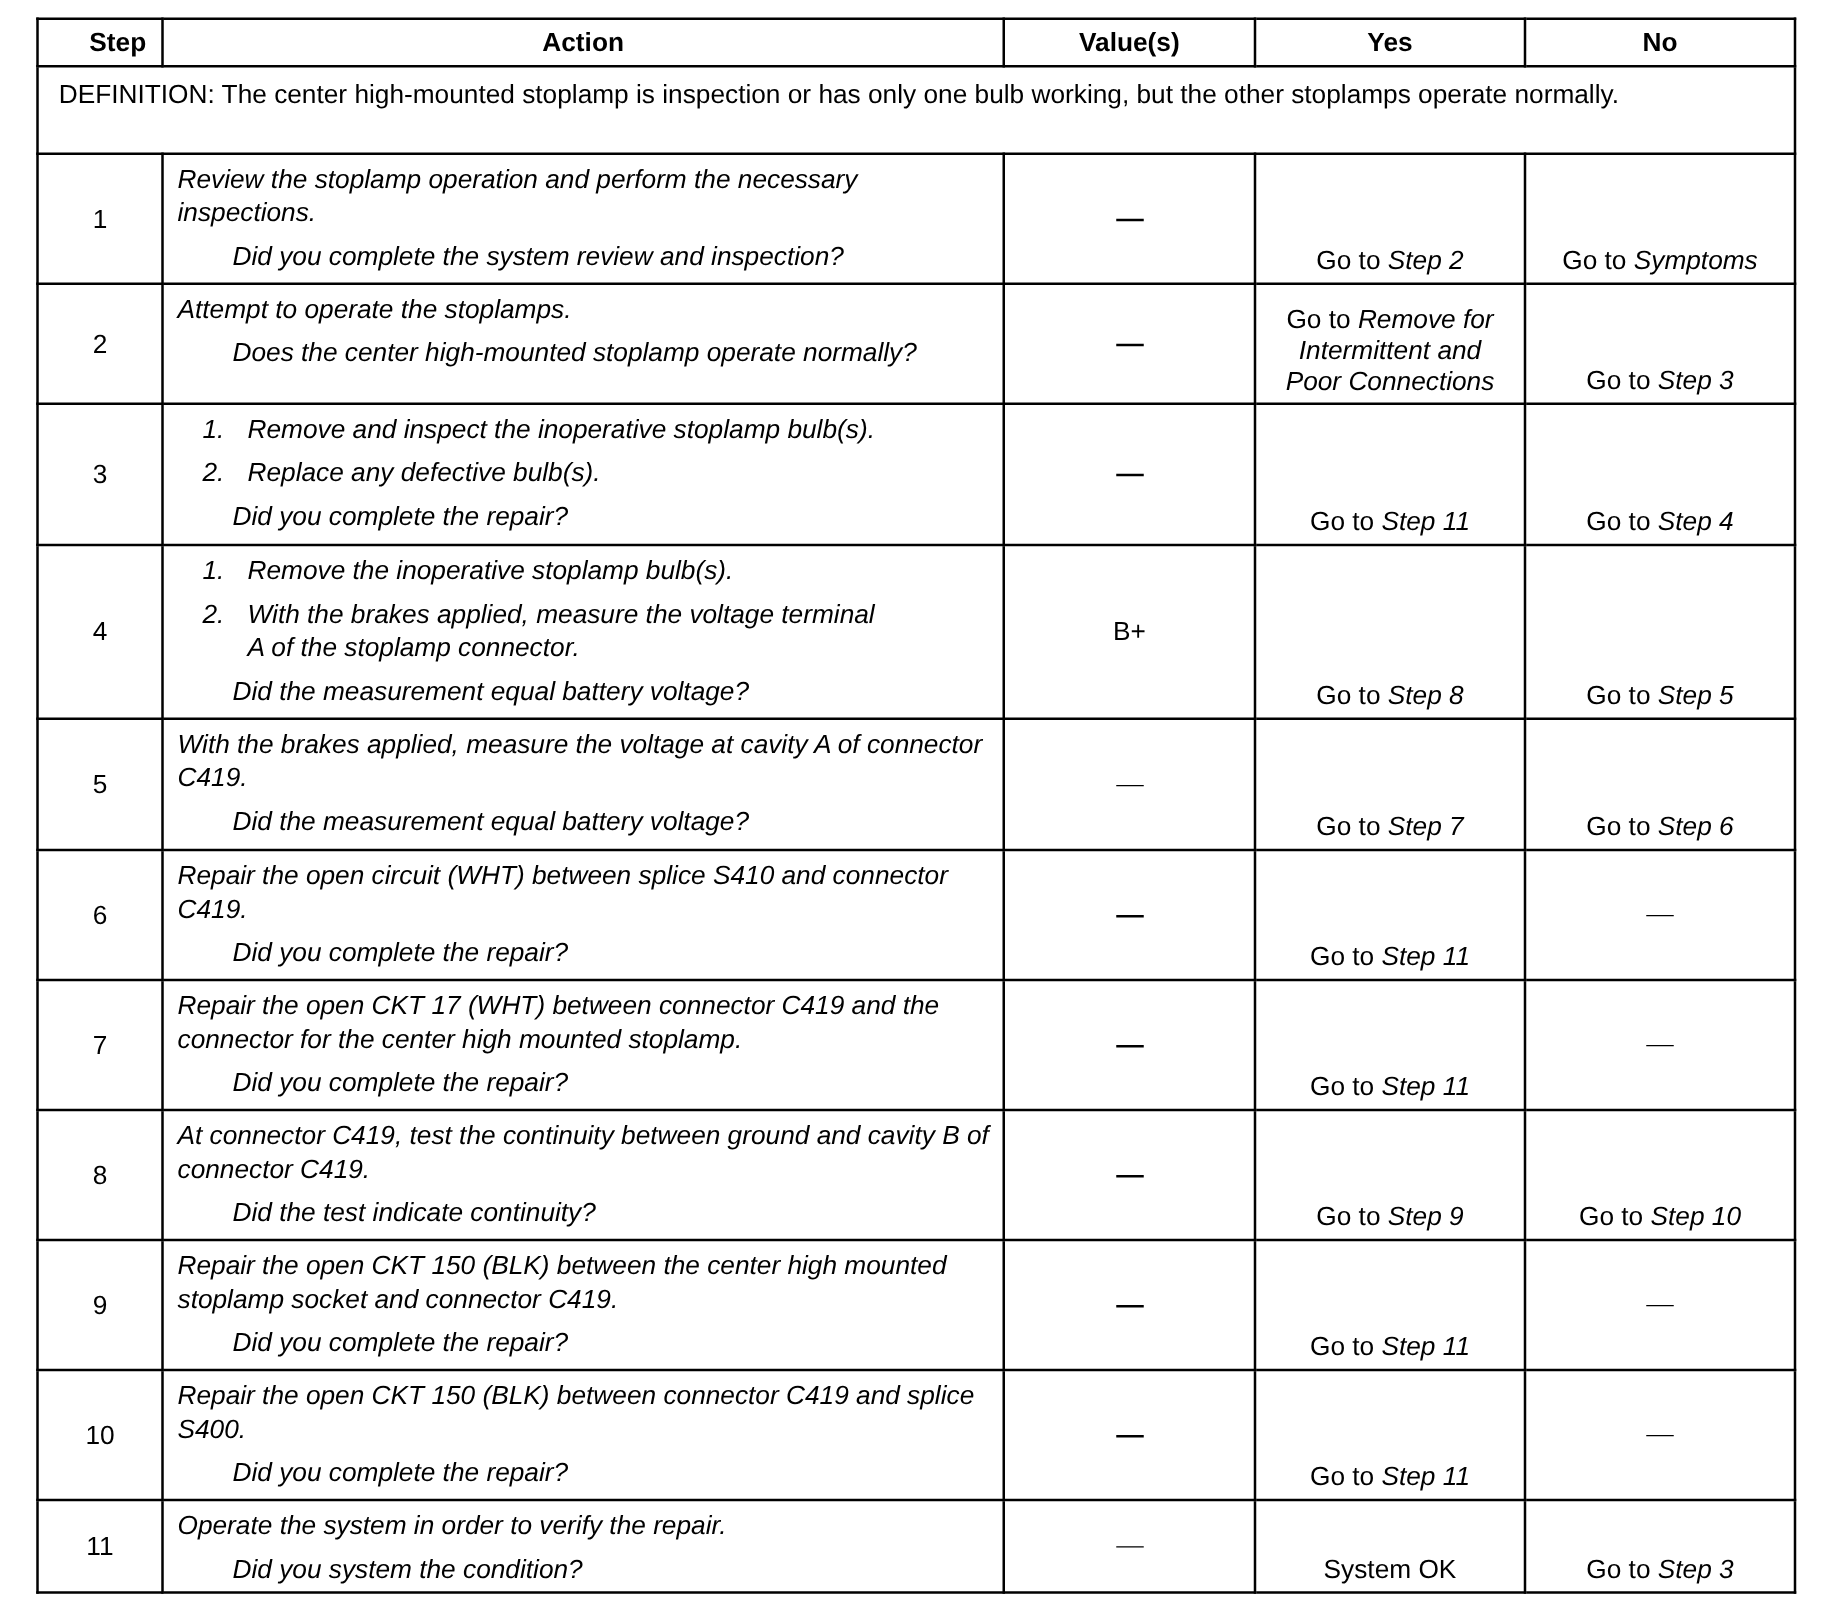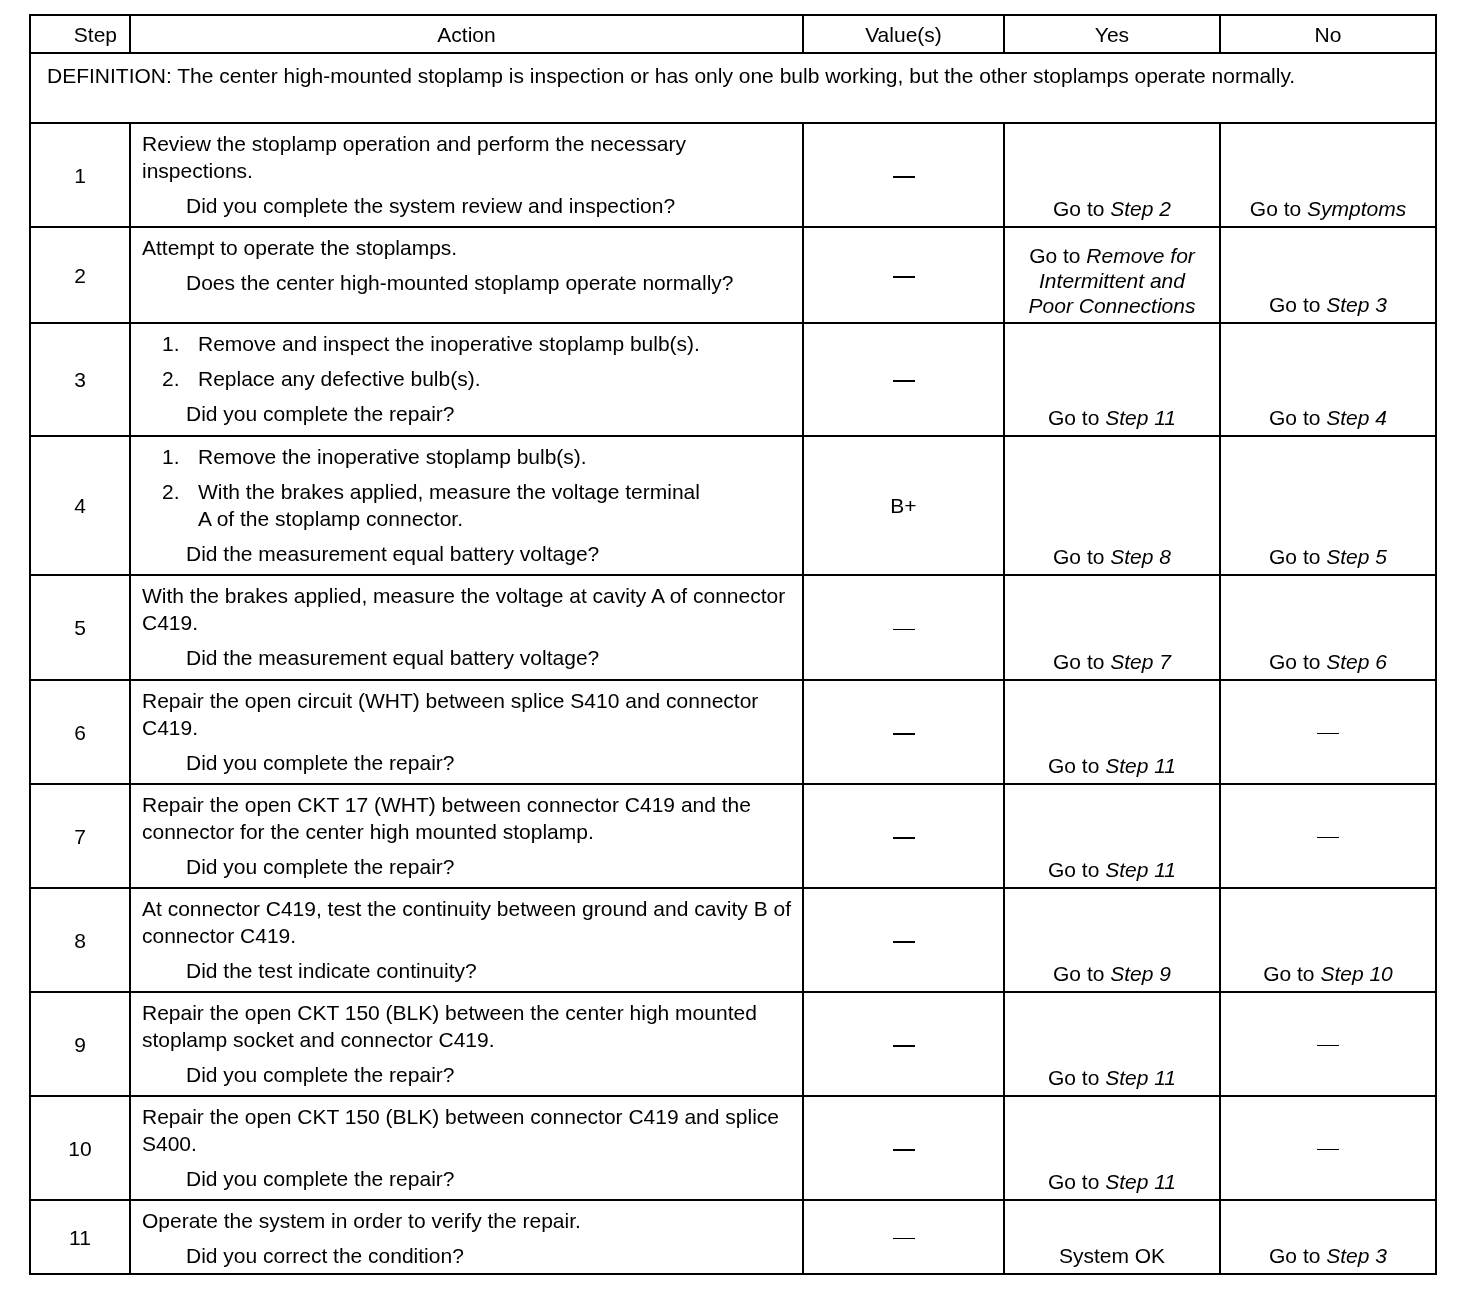--- a/index.html
+++ b/index.html
@@ -29,40 +29,41 @@
       padding: 0;
       vertical-align: top;
     }
     col.c-step { width: 100px; }
     col.c-action { width: 673px; }
     col.c-value { width: 201px; }
     col.c-yes { width: 216px; }
     col.c-no { width: 216px; }
 
     th {
-      font-weight: normal;
+      font-weight: bold;
       height: 36px;
       text-align: center;
       vertical-align: middle !important;
       font-size: 21px;
     }
     th.step-h { text-align: right; padding-right: 12px !important; }
 
     td.definition {
       padding: 8px 16px 8px 16px !important;
       height: 52px;
       line-height: 27px;
     }
 
     td.step-num {
       text-align: center;
       vertical-align: middle !important;
     }
     td.action {
       padding: 6px 10px 4px 11px !important;
+      font-style: italic;
     }
     td.value {
       text-align: center;
       vertical-align: middle !important;
     }
     td.yes, td.no {
       text-align: center;
       vertical-align: bottom !important;
       padding-bottom: 4px !important;
     }
@@ -248,20 +249,20 @@
       </td>
       <td class="value"><span class="dash"></span></td>
       <td class="yes"><span>Go to </span><span class="it">Step 11</span></td>
       <td class="no no-dash"><span class="dash thin"></span></td>
     </tr>
 
     <tr style="height:72px">
       <td class="step-num">11</td>
       <td class="action">
         <span class="line">Operate the system in order to verify the repair.</span>
-        <span class="line tight">Did you correct the condition?</span>
+        <span class="line tight">Did you system the condition?</span>
       </td>
       <td class="value"><span class="dash thin"></span></td>
       <td class="yes"><span>System OK</span></td>
       <td class="no"><span>Go to </span><span class="it">Step 3</span></td>
     </tr>
   </tbody>
 </table>
 
 </body></html>

